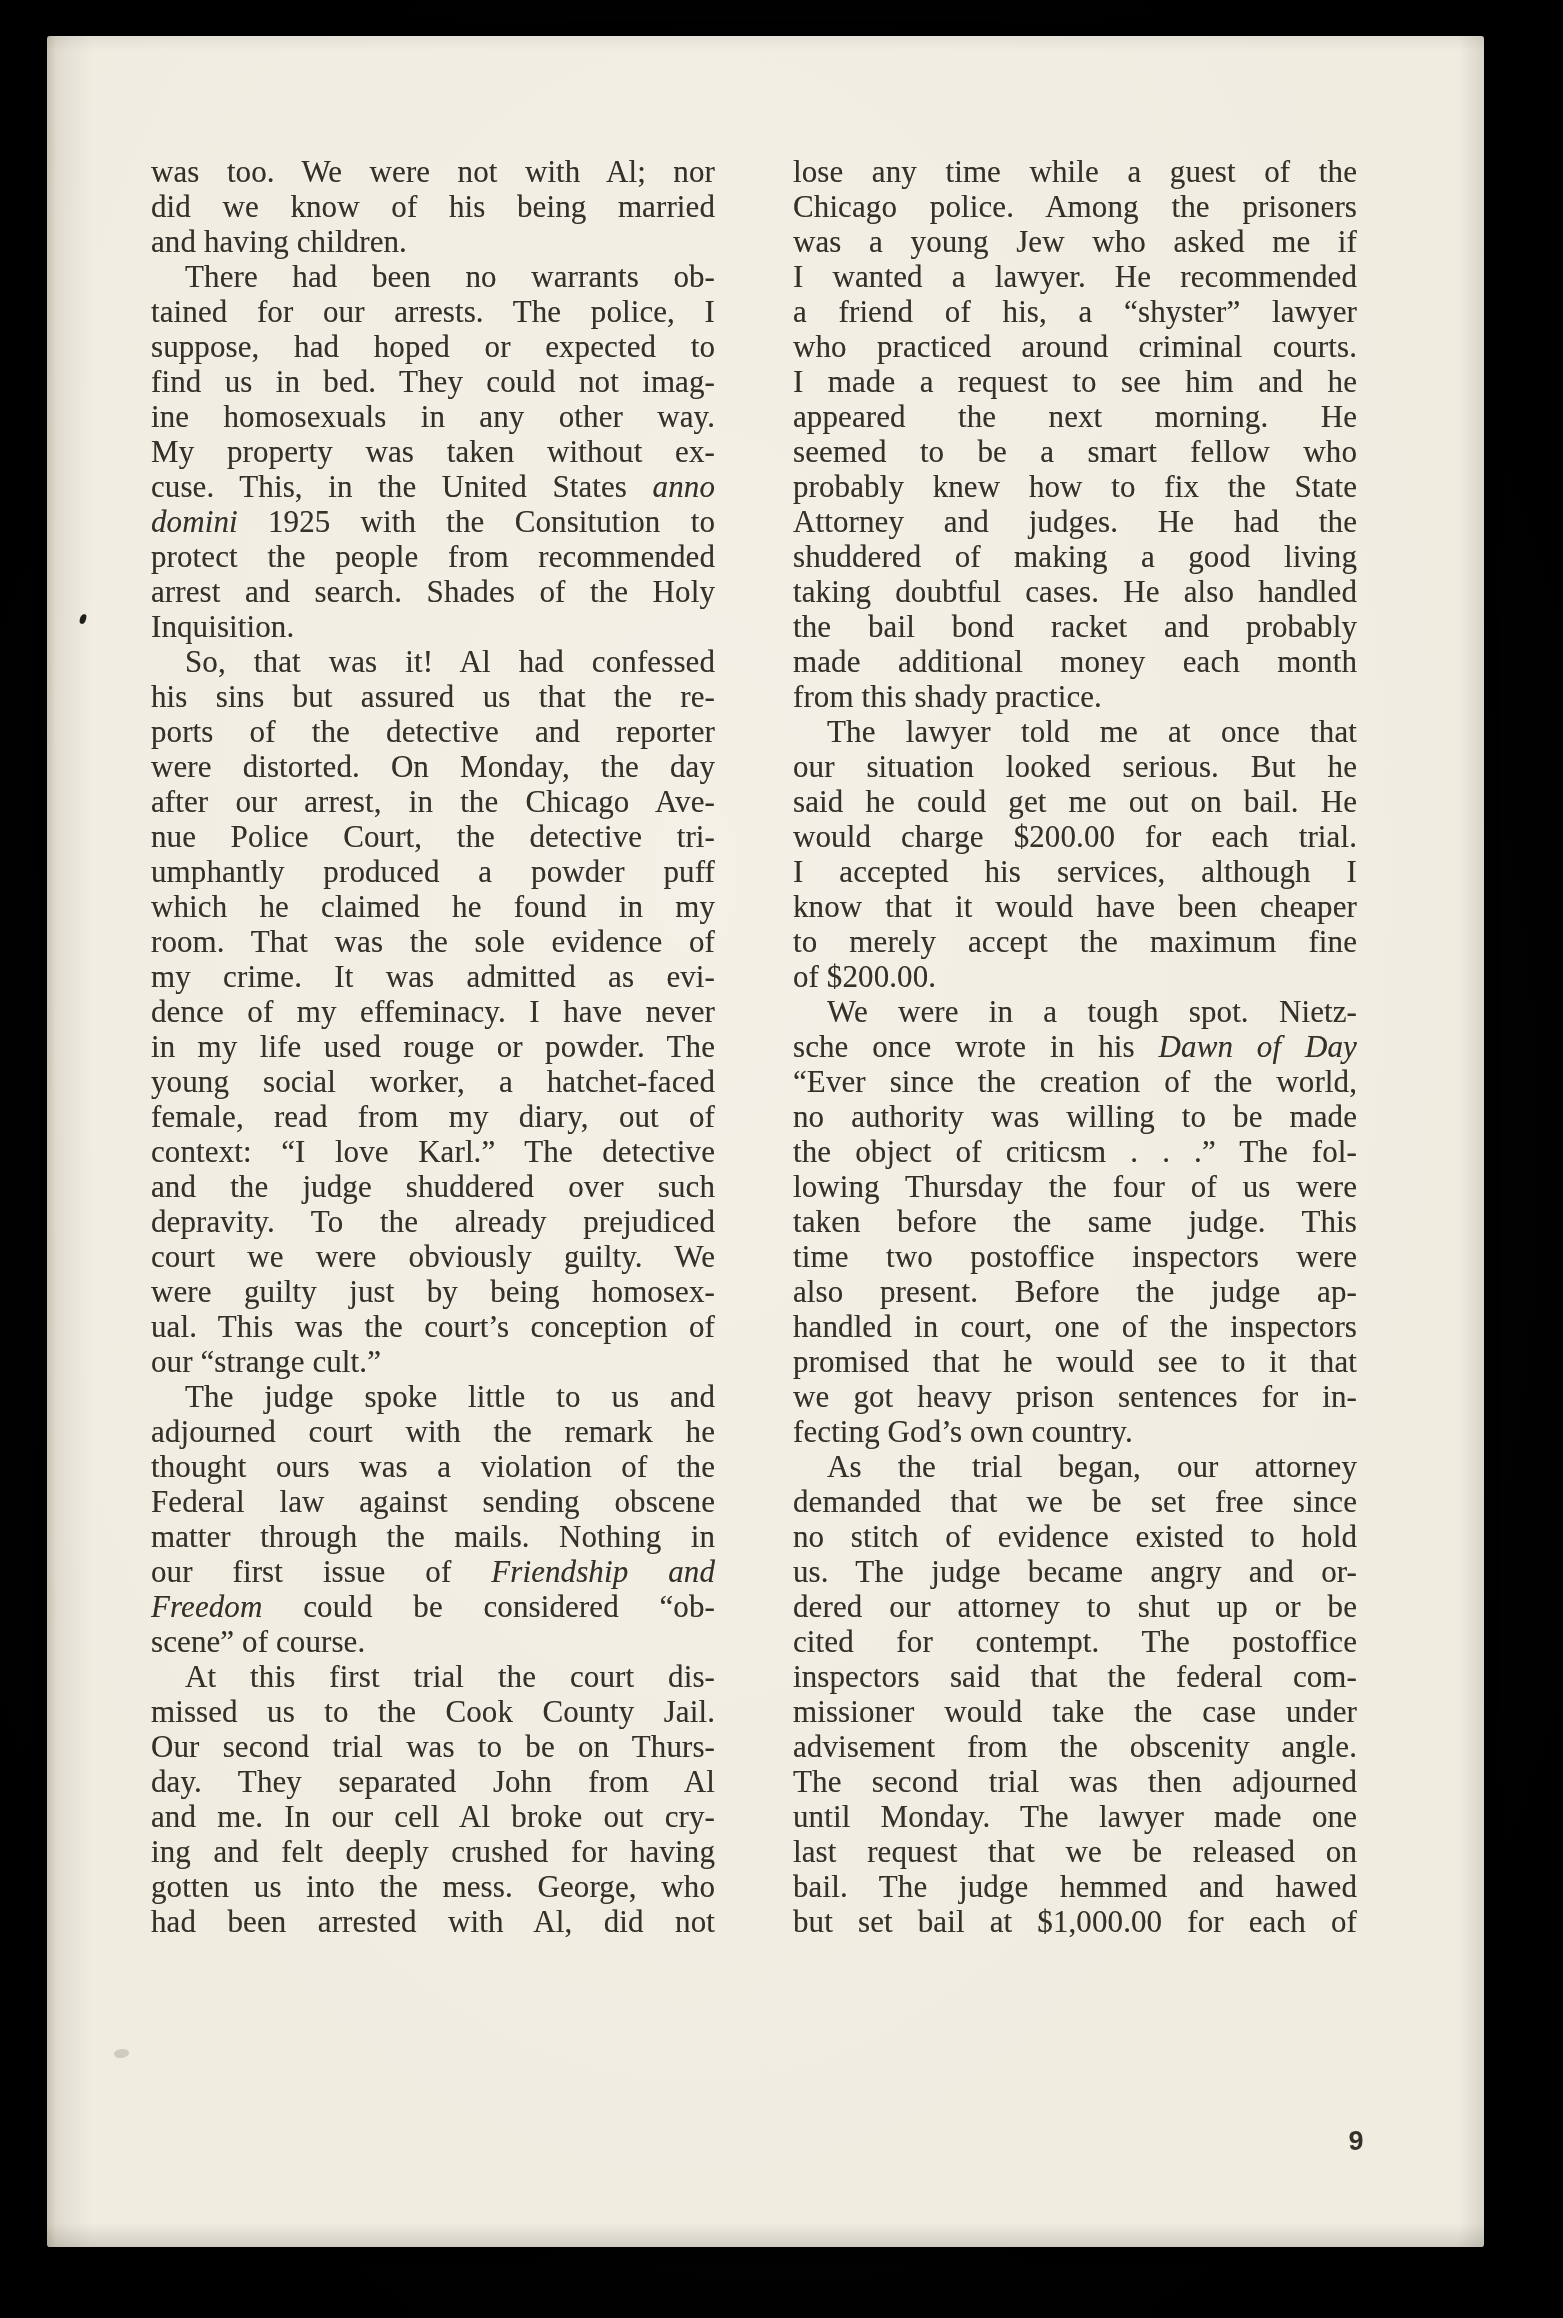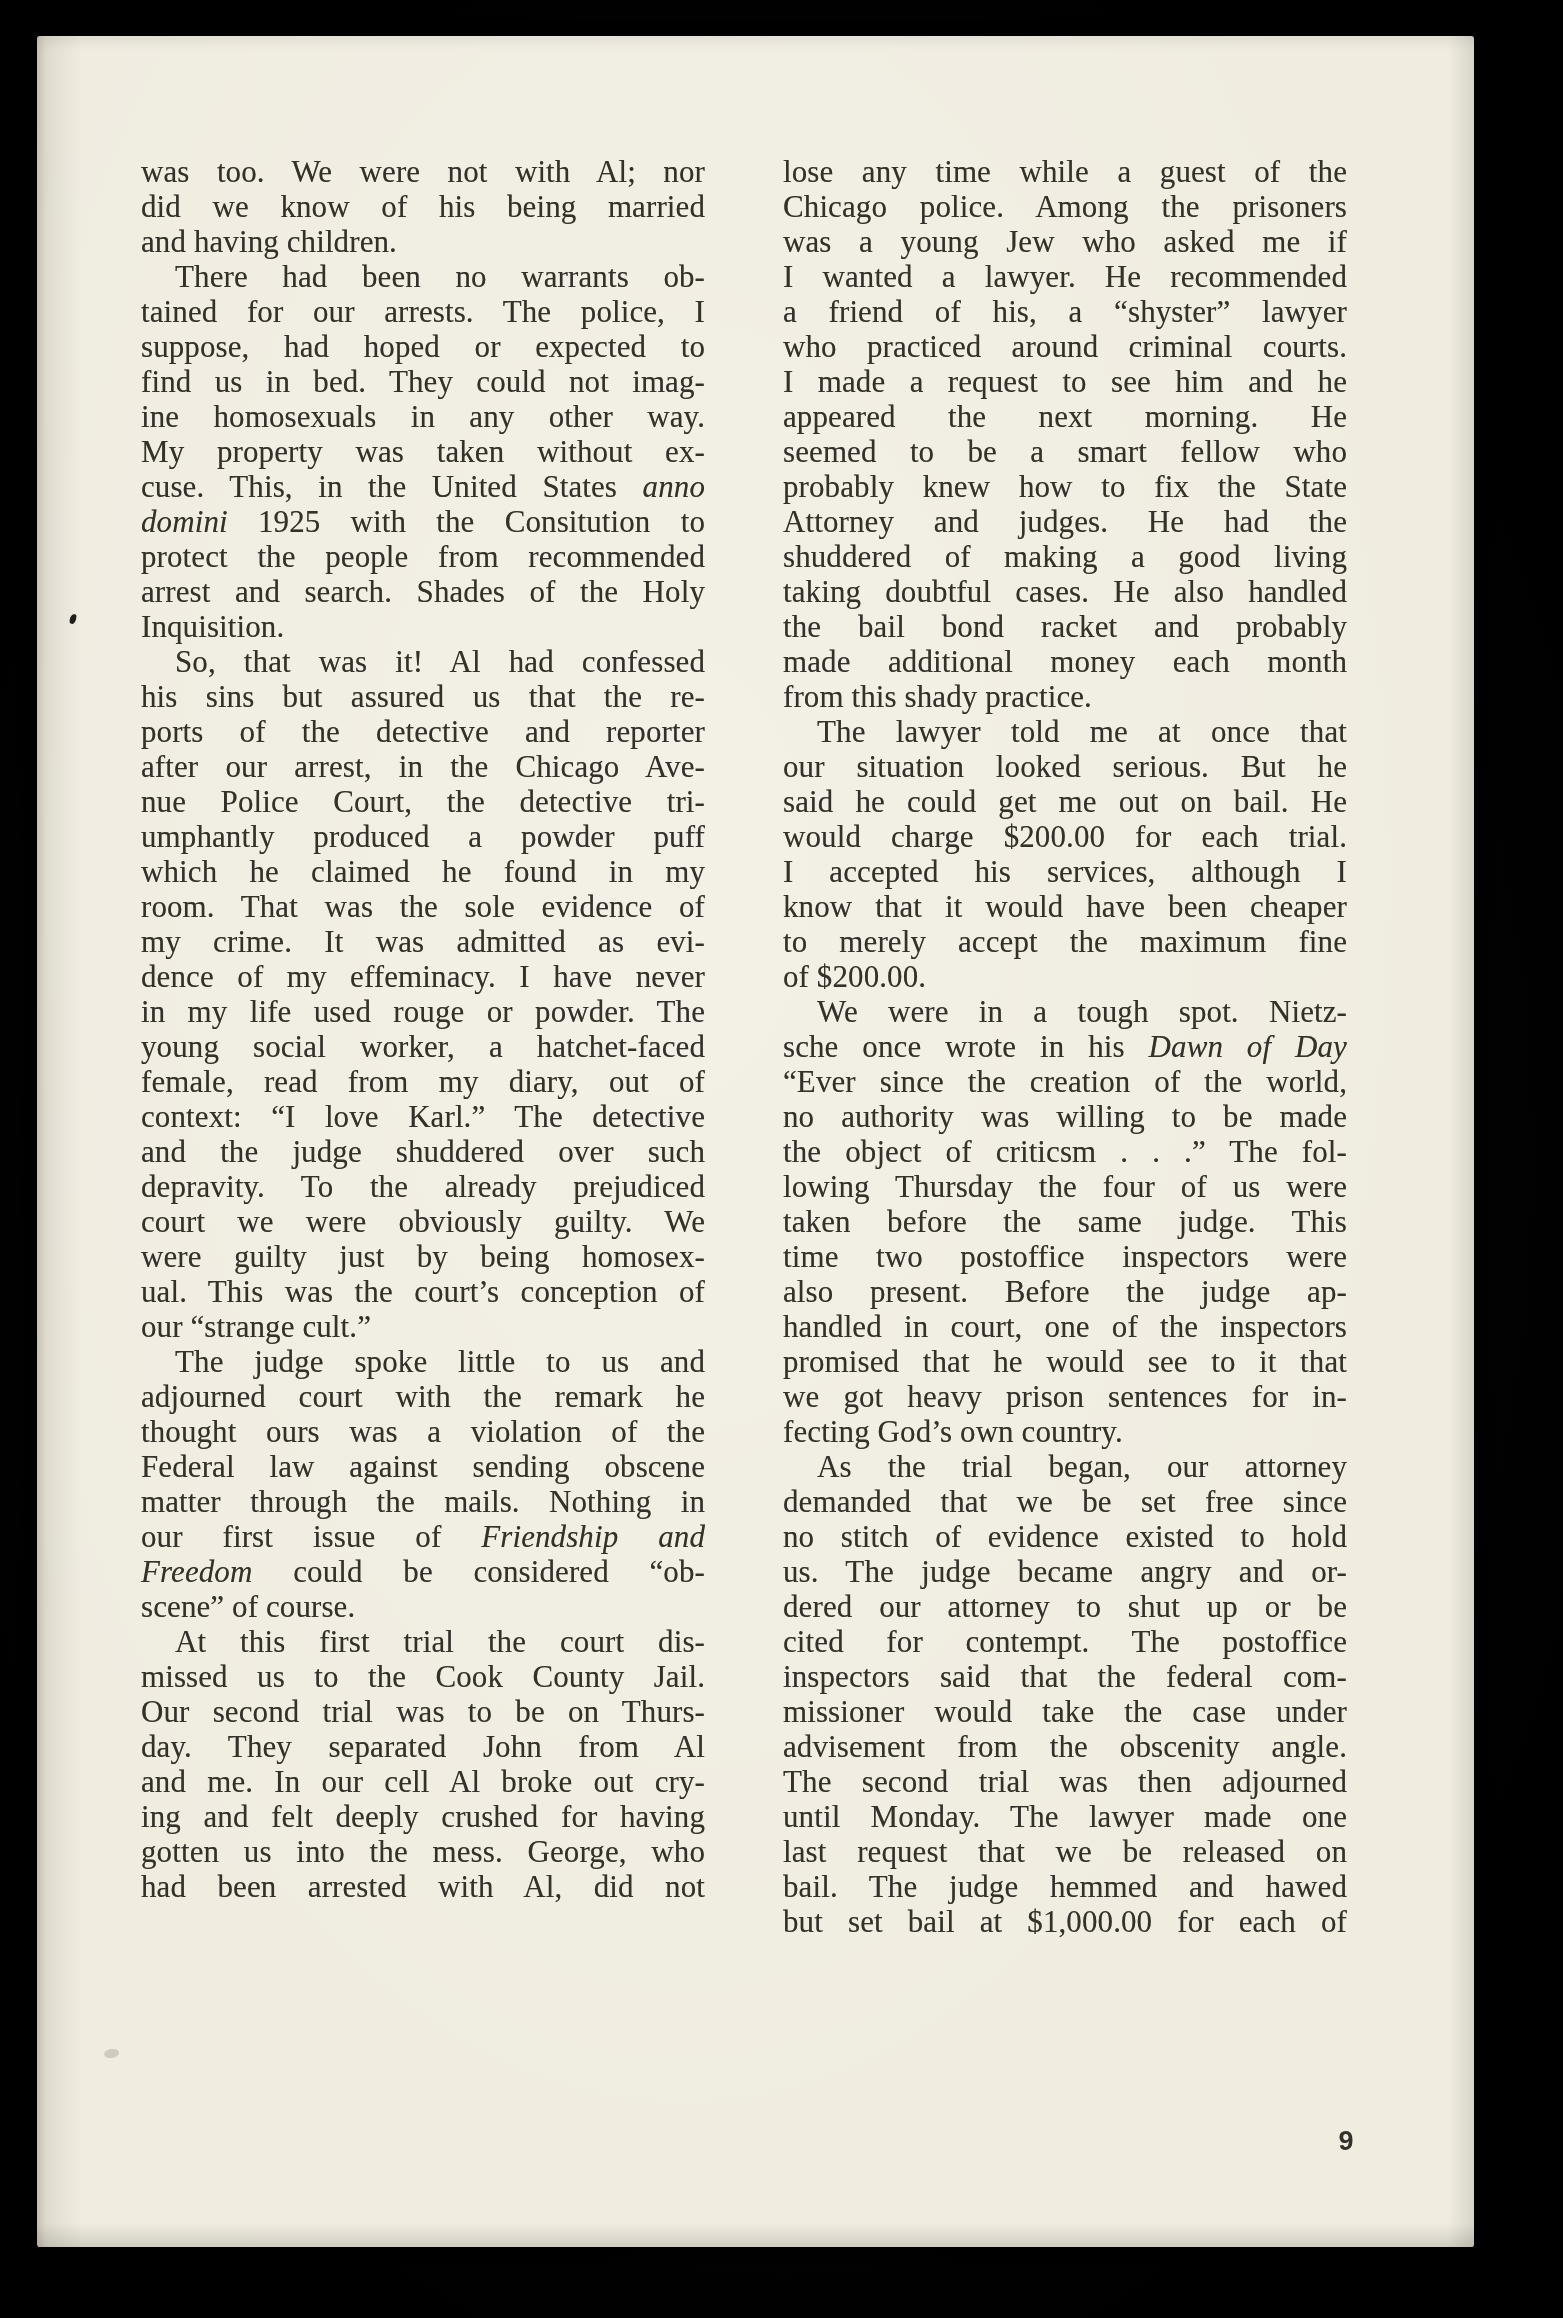--- a/index.html
+++ b/index.html
@@ -15,21 +15,21 @@
     overflow: hidden;
     font-family: "Liberation Serif", "DejaVu Serif", serif;
   }
   .stage {
     position: absolute;
     inset: 0;
     background: radial-gradient(ellipse at 50% 50%, #0a0a0a 0%, #000 80%);
   }
   .page {
     position: absolute;
-    left: 37px;
+    left: 47px;
     top: 36px;
     width: 1437px;
     height: 2211px;
     border-radius: 2.8px;
     background:
       radial-gradient(ellipse at 45% 38%, rgba(255,255,255,0.22), rgba(255,255,255,0) 72%),
       linear-gradient(to right, rgba(100,88,64,0.30) 0px, rgba(90,80,60,0.12) 9px, rgba(0,0,0,0.05) 19.3px, rgba(0,0,0,0) 45px),
       linear-gradient(to left, rgba(0,0,0,0.10) 0px, rgba(0,0,0,0) 26px),
       linear-gradient(to top, rgba(0,0,0,0.13) 0px, rgba(0,0,0,0) 24px),
       linear-gradient(to bottom, rgba(0,0,0,0.06) 0px, rgba(0,0,0,0) 15px),
@@ -111,20 +111,21 @@
           <div class="line">cuse. This, in the United States <i>anno</i></div>
           <div class="line"><i>domini</i> 1925 with the Consitution to</div>
           <div class="line">protect the people from recommended</div>
           <div class="line">arrest and search. Shades of the Holy</div>
           <div class="line line-last">Inquisition.</div>
         </div>
         <div class="paragraph indent">
           <div class="line">So, that was it! Al had confessed</div>
           <div class="line">his sins but assured us that the re-</div>
           <div class="line">ports of the detective and reporter</div>
+          <div class="line">were distorted. On Monday, the day</div>
           <div class="line">after our arrest, in the Chicago Ave-</div>
           <div class="line">nue Police Court, the detective tri-</div>
           <div class="line">umphantly produced a powder puff</div>
           <div class="line">which he claimed he found in my</div>
           <div class="line">room. That was the sole evidence of</div>
           <div class="line">my crime. It was admitted as evi-</div>
           <div class="line">dence of my effeminacy. I have never</div>
           <div class="line">in my life used rouge or powder. The</div>
           <div class="line">young social worker, a hatchet-faced</div>
           <div class="line">female, read from my diary, out of</div>

